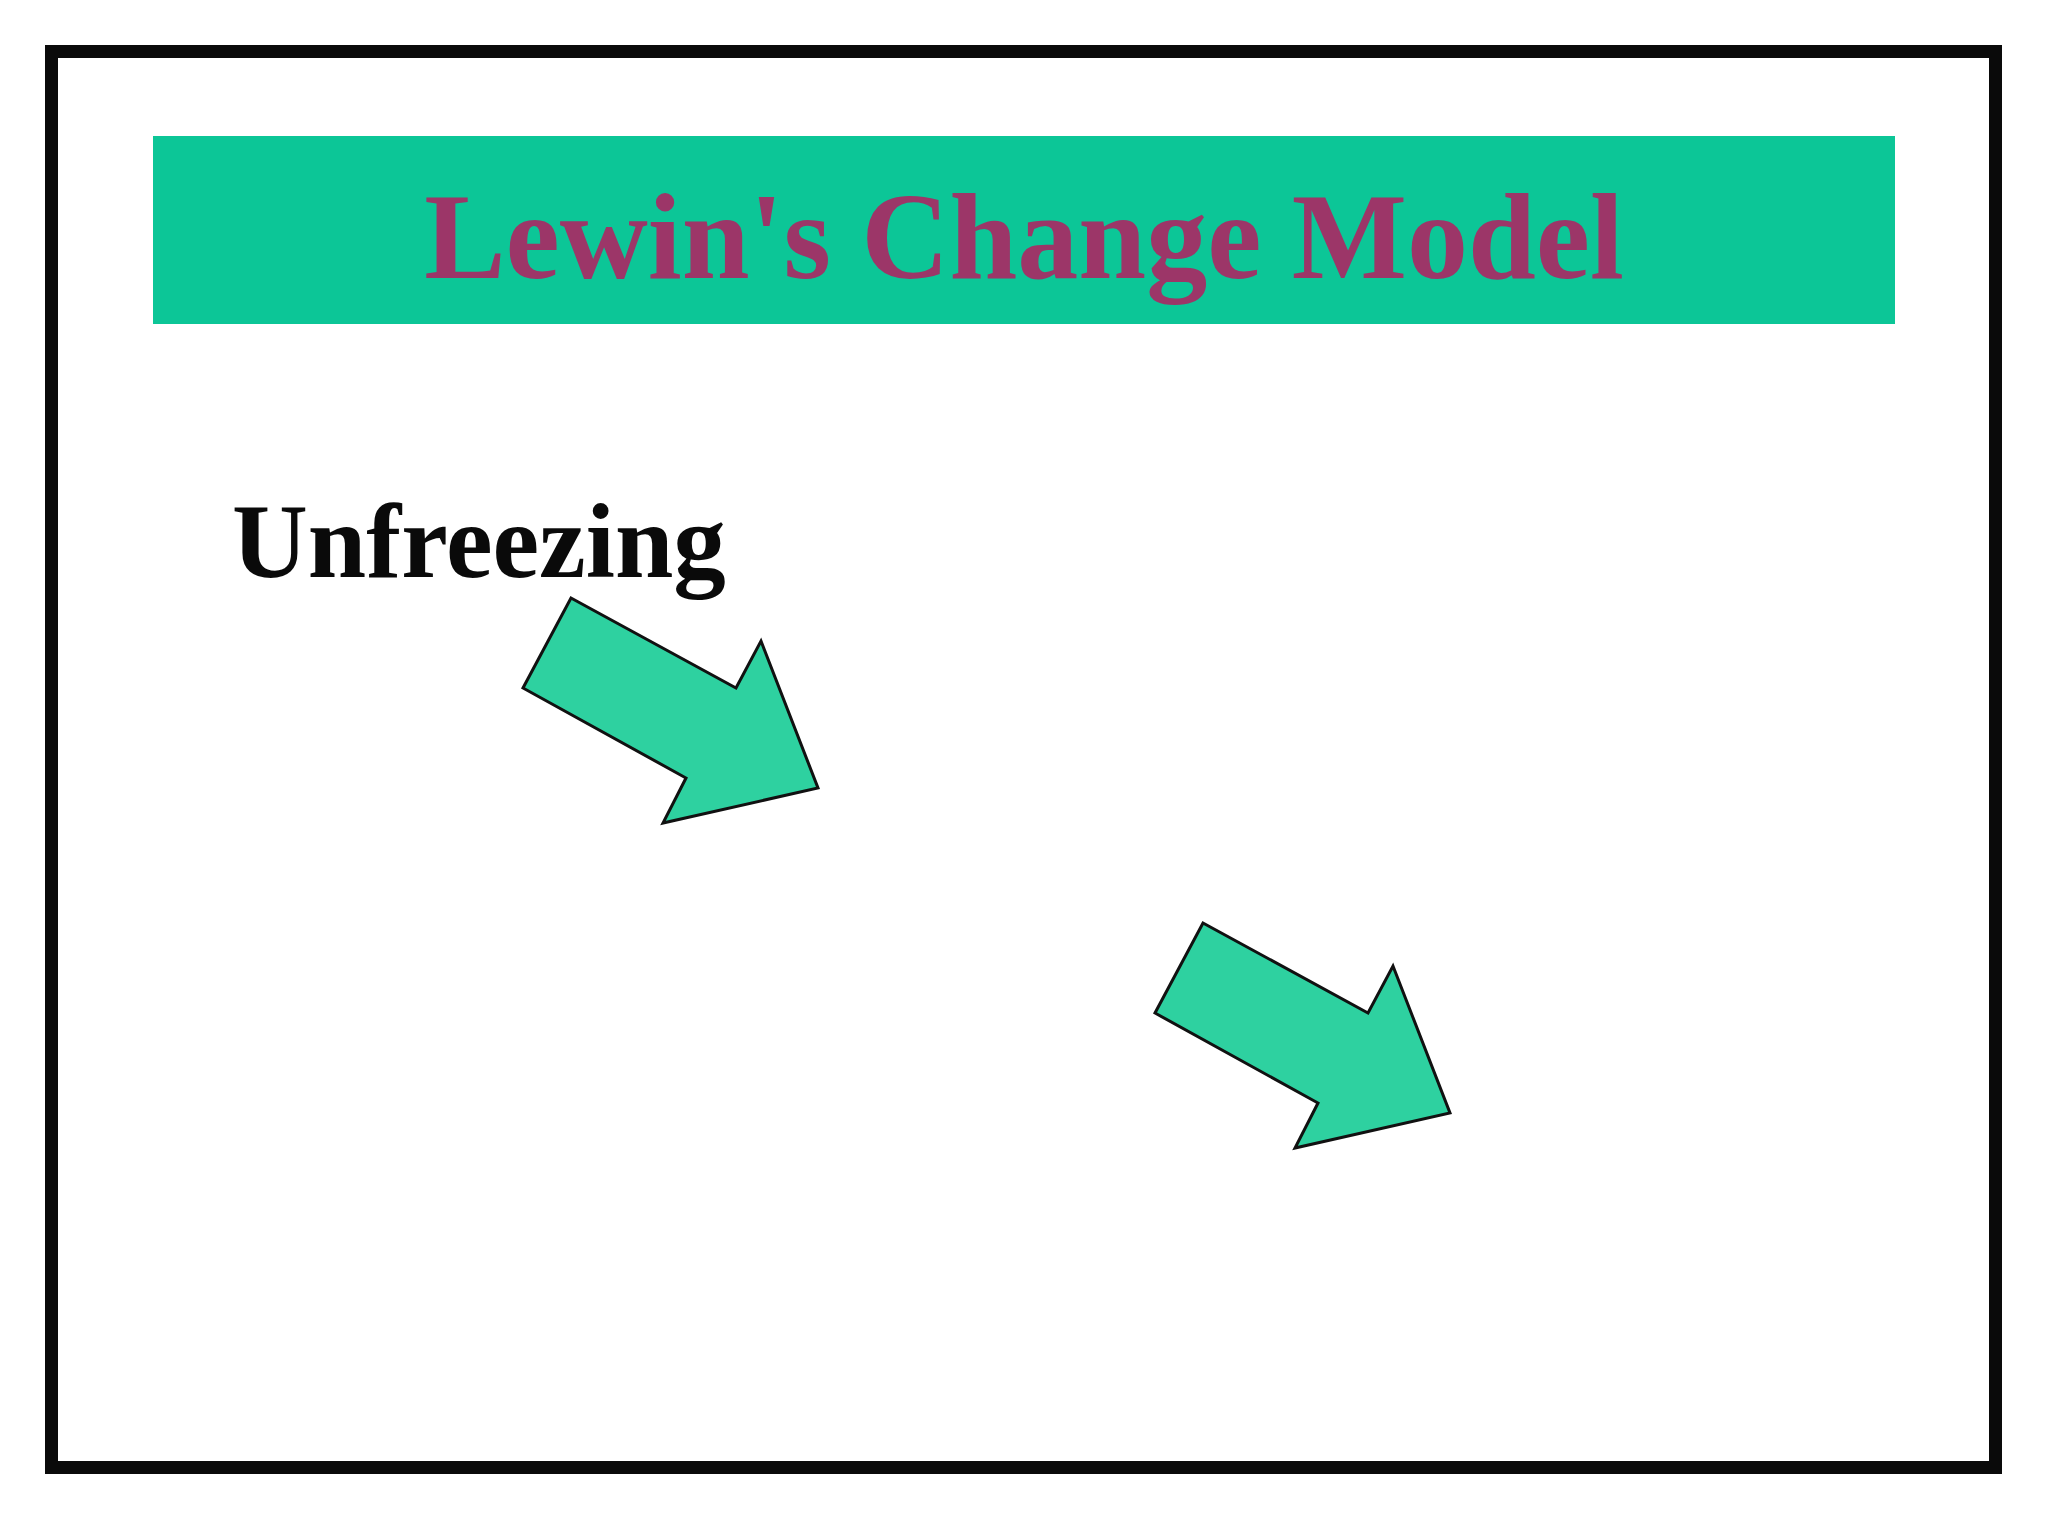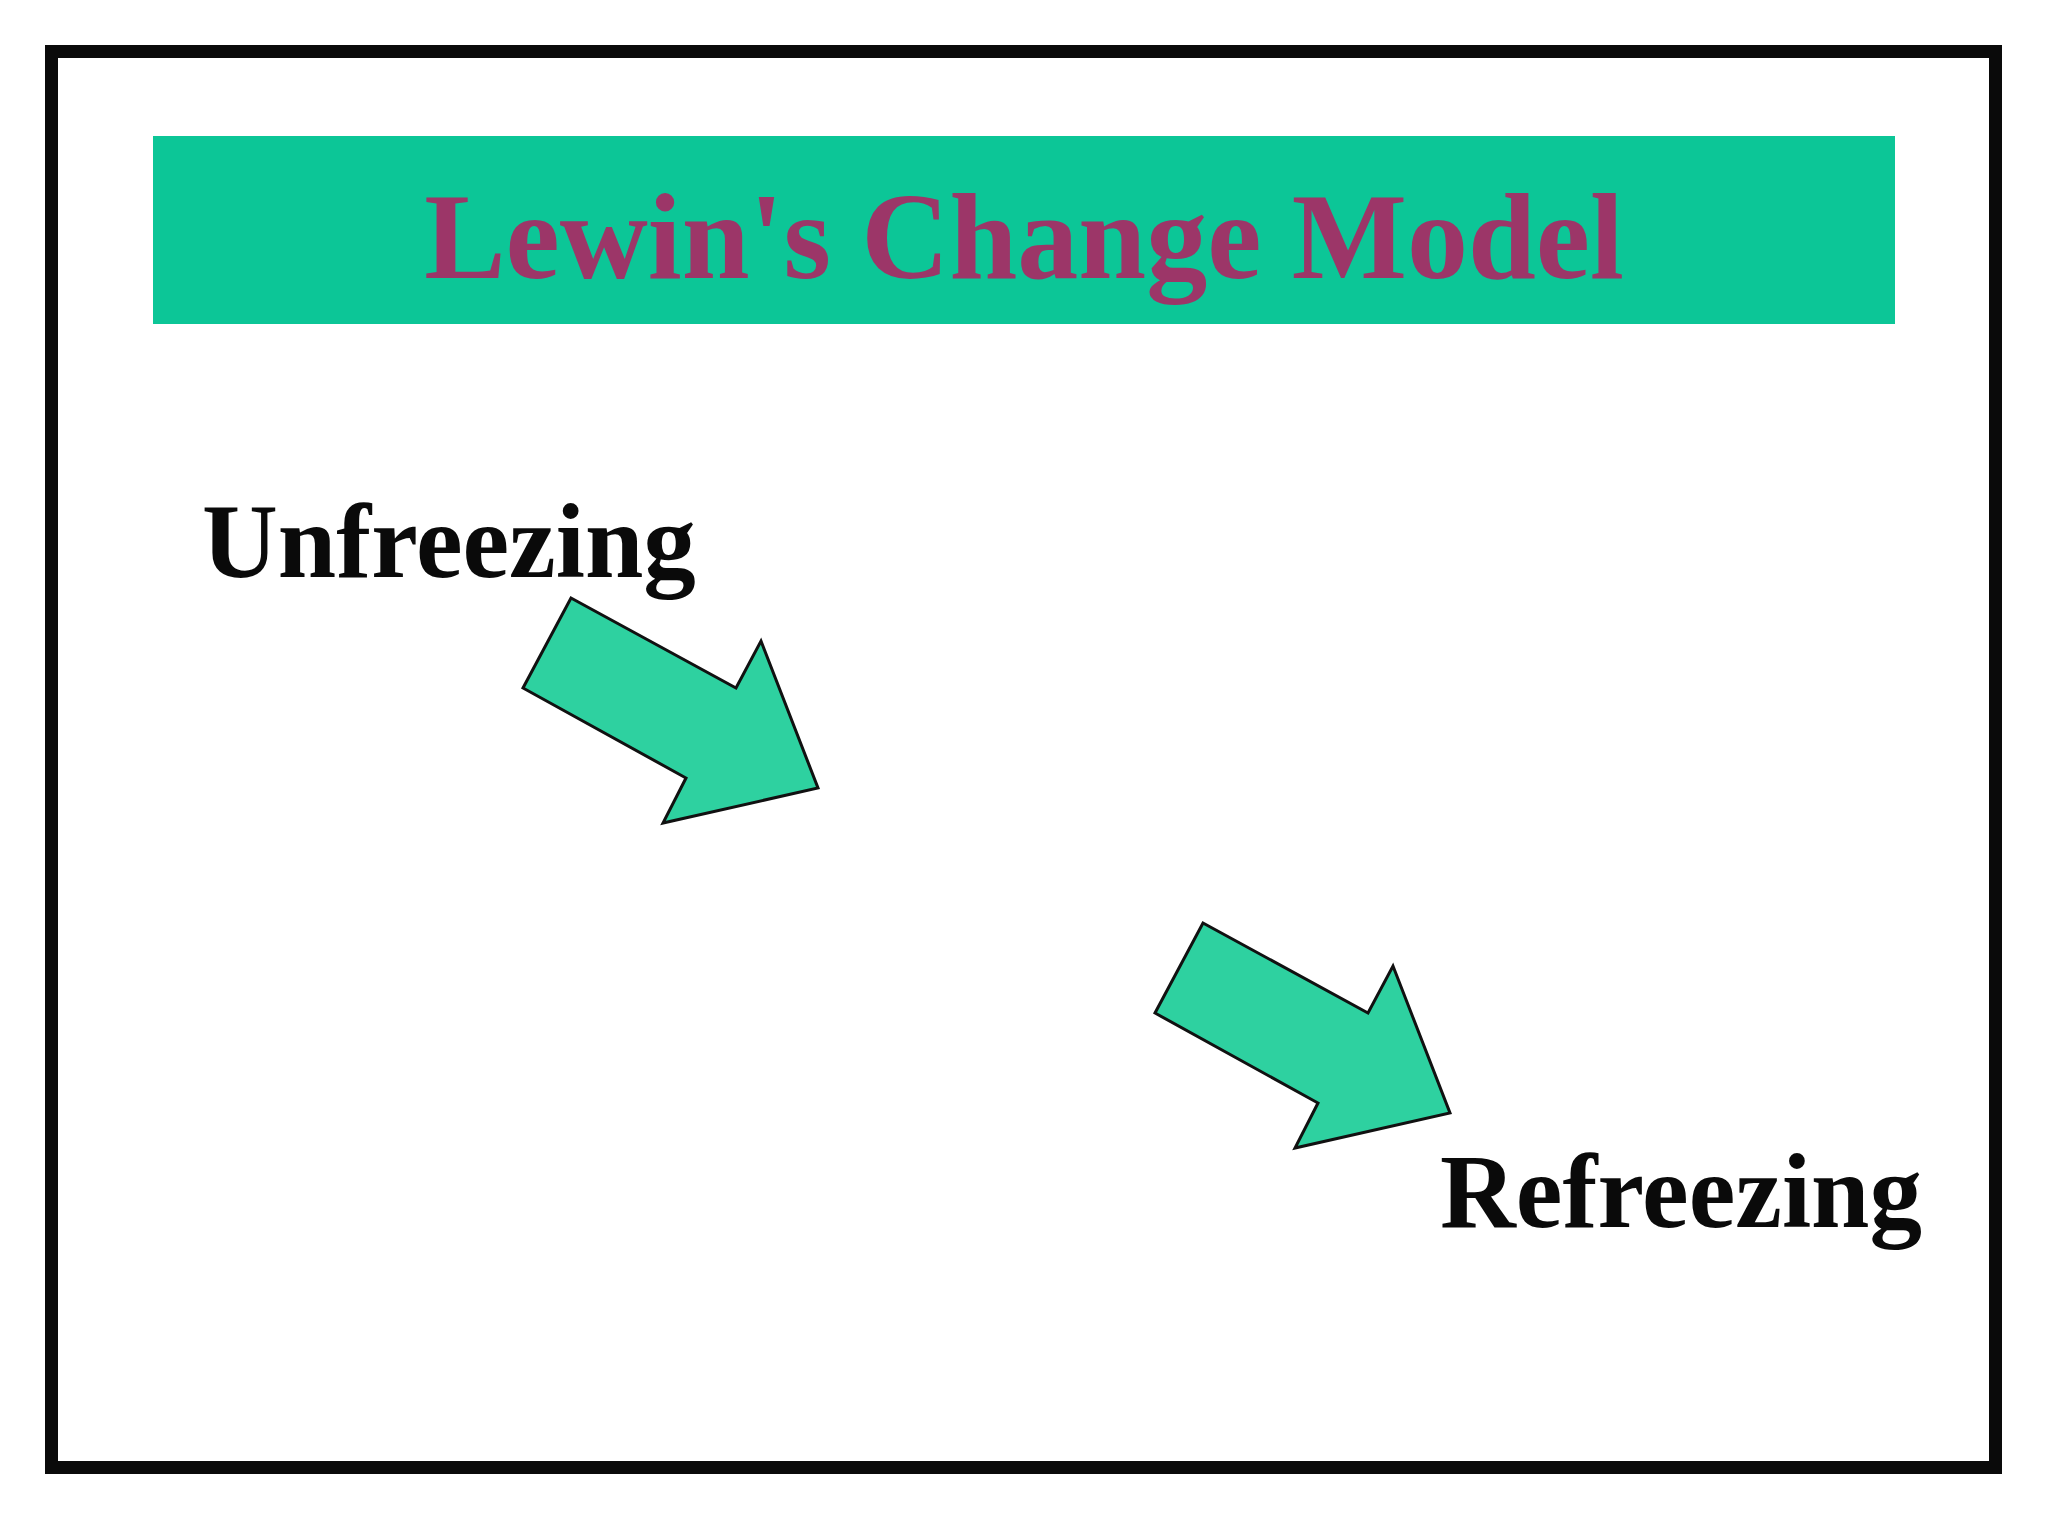--- a/index.html
+++ b/index.html
@@ -46,21 +46,21 @@
     line-height: 1;
   }
   .stage-label {
     position: absolute;
     font-size: 105px;
     font-weight: bold;
     color: #0a0a0a;
     line-height: 1;
     white-space: nowrap;
   }
-  .label-unfreezing { left: 202px;  top: 489px;  }
+  .label-unfreezing { left: 232px;  top: 489px;  }
   .label-movement   { left: 847px;  top: 801px;  }
   .label-refreezing { left: 1440px; top: 1139px; }
   .flow-arrow {
     position: absolute;
     width: 296px;
     height: 226px;
     overflow: visible;
   }
   .arrow-1 { left: 523px;  top: 598px; }
   .arrow-2 { left: 1155px; top: 923px; }
@@ -86,15 +86,14 @@
 
   <svg class="flow-arrow arrow-1" viewBox="0 0 296 226" aria-hidden="true">
     <polygon points="48,0 213,90 238,43 295,190 140,225 163,180 0,90"></polygon>
   </svg>
 
 
   <svg class="flow-arrow arrow-2" viewBox="0 0 296 226" aria-hidden="true">
     <polygon points="48,0 213,90 238,43 295,190 140,225 163,180 0,90"></polygon>
   </svg>
 
-  <div class="stage-label label-refreezing">Refreezing</div>
 
 </div>
 
 </body></html>

